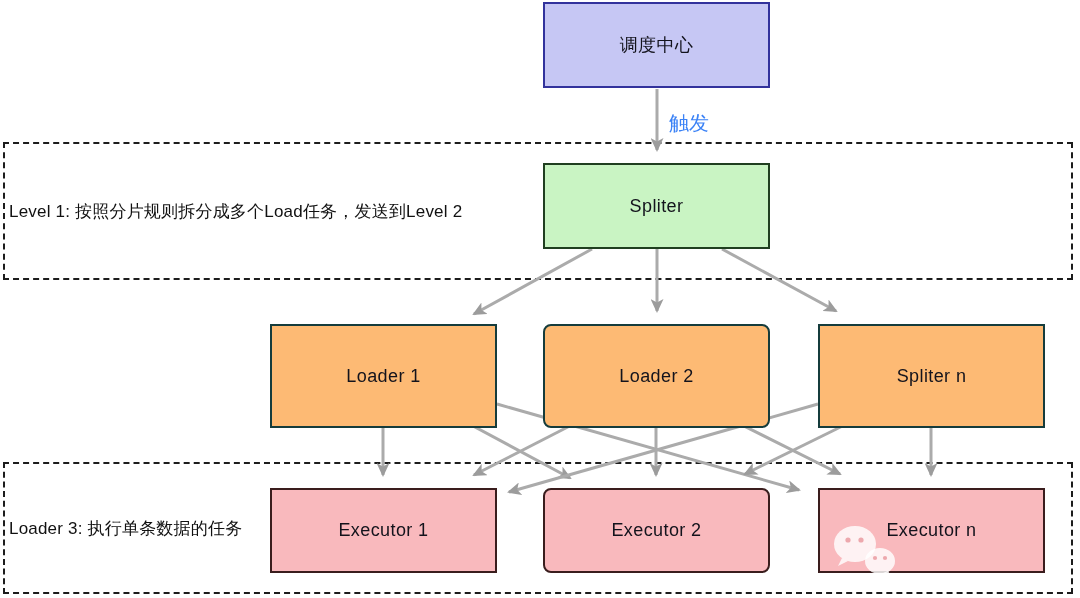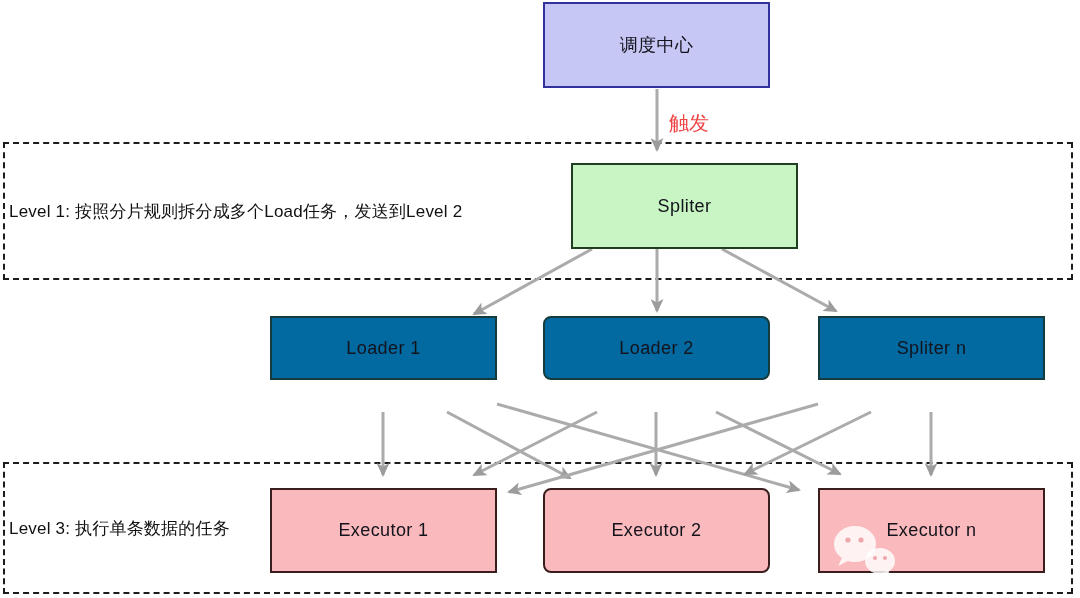--- a/index.html
+++ b/index.html
@@ -60,41 +60,40 @@
   }
   .node-scheduler {
     left: 543px; top: 2px;
     background: #c6c7f4;
     border: 2px solid #32329c;
   }
   .node-spliter {
     left: 543px; top: 163px;
     background: #c9f4c3;
     border: 2px solid #203f20;
-    margin-left: 28px;
   }
   .node-loader {
-    top: 316px; height: 64px;
-    background: #0369a1;
+    top: 324px; height: 104px;
+    background: #fdba74;
     border: 2px solid #153c3c;
   }
   .node-executor {
     top: 488px; height: 85px;
     background: #f9b9bd;
     border: 2px solid #3a1d1d;
   }
   .col-1 { left: 270px; }
   .col-2 { left: 543px; border-radius: 8px; }
   .col-3 { left: 818px; }
   .trigger-label {
     position: absolute;
     left: 669px;
     top: 110px;
     font-size: 20px;
-    color: #ef4444;
+    color: #3b82f6;
     z-index: 2;
   }
   .watermark {
     position: absolute;
     left: 828px;
     top: 518px;
     width: 240px;
     height: 62px;
     z-index: 3;
     pointer-events: none;
@@ -161,21 +160,21 @@
     <span>Loader 1</span>
   </div>
   <div class="node node-loader col-2">
     <span>Loader 2</span>
   </div>
   <div class="node node-loader col-3">
     <span>Spliter n</span>
   </div>
 
   <div class="level-box level-3">
-    <div class="level-title">Level 3: 执行单条数据的任务</div>
+    <div class="level-title">Loader 3: 执行单条数据的任务</div>
   </div>
   <div class="node node-executor col-1">
     <span>Executor 1</span>
   </div>
   <div class="node node-executor col-2">
     <span>Executor 2</span>
   </div>
   <div class="node node-executor col-3">
     <span>Executor n</span>
   </div>

